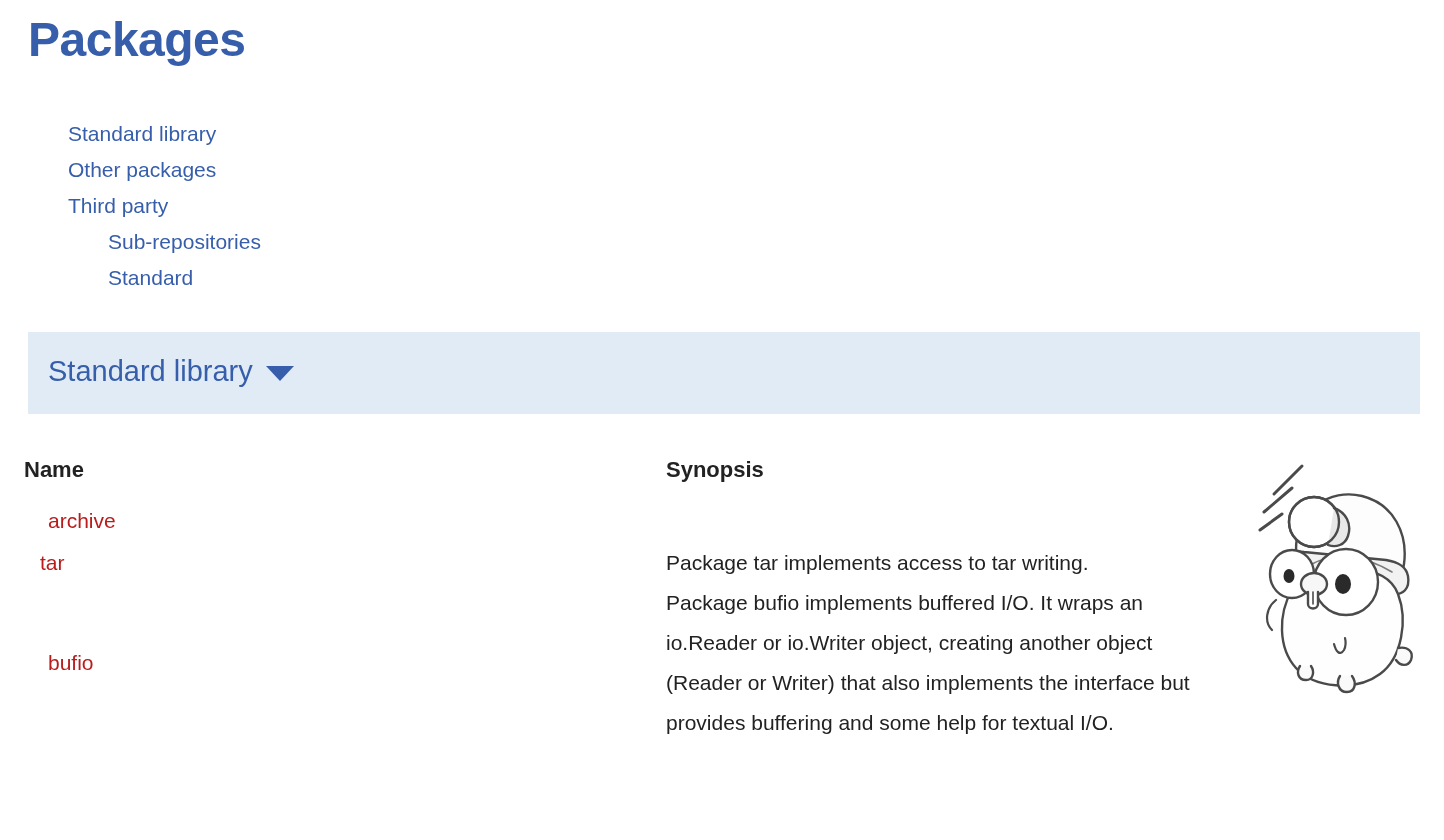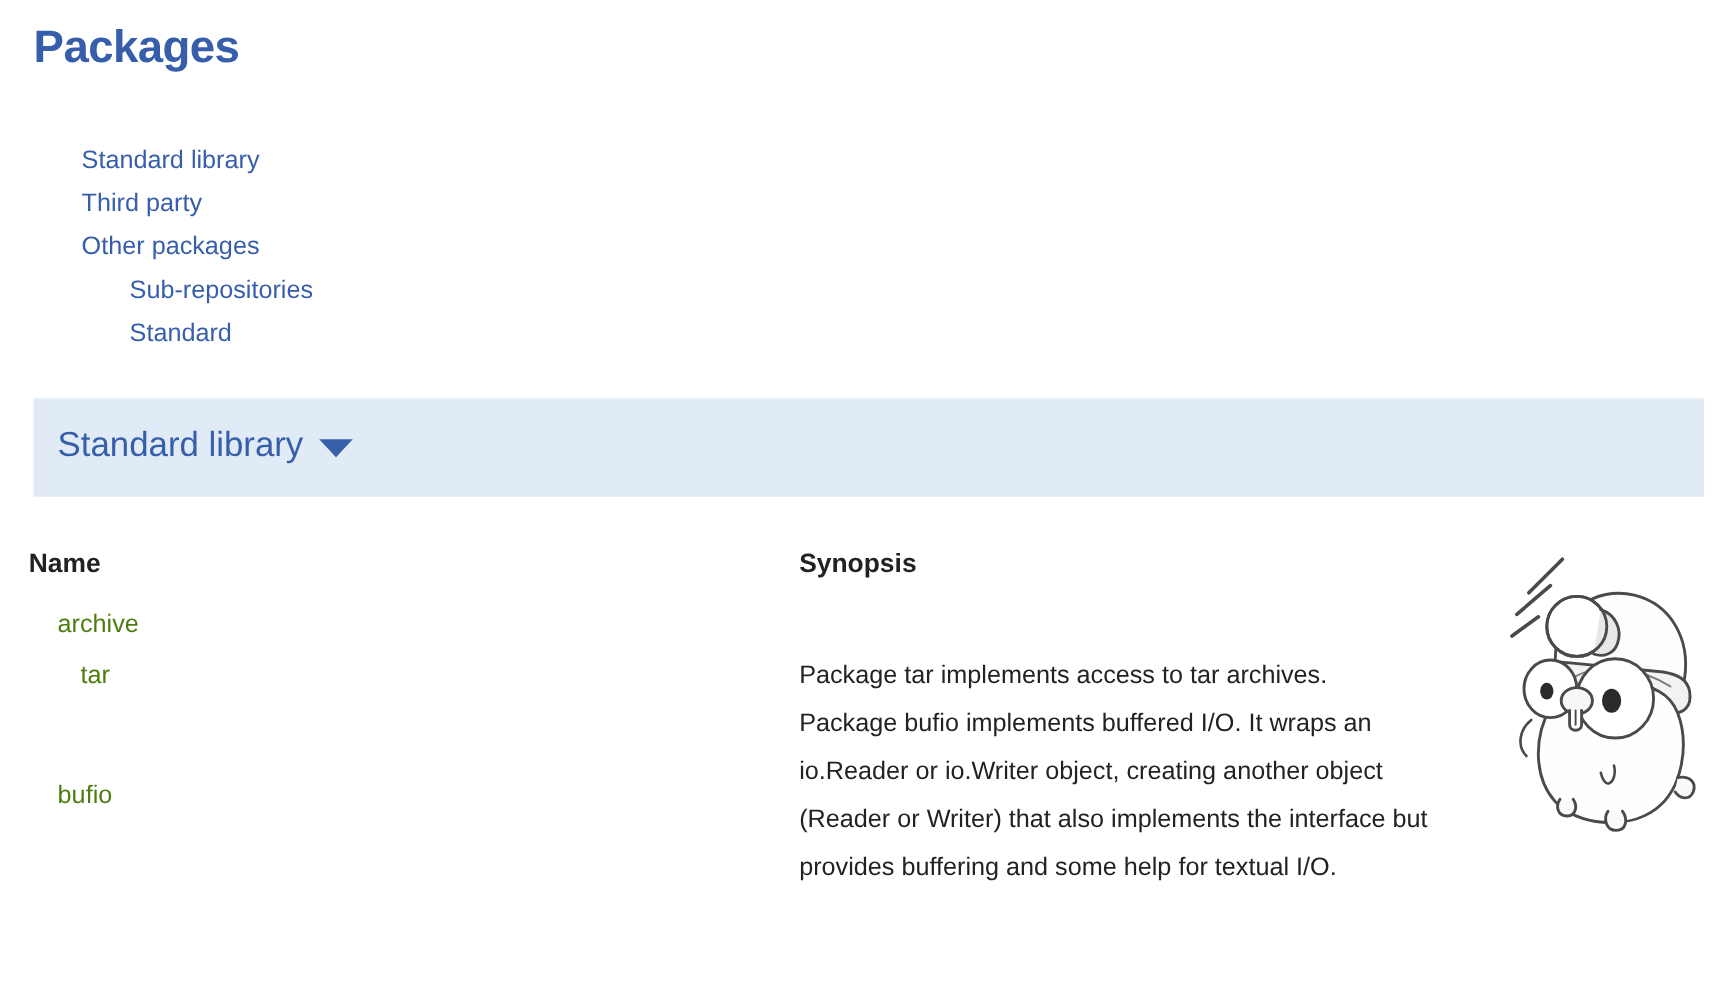--- a/index.html
+++ b/index.html
@@ -17,21 +17,21 @@
     position: relative;
     -webkit-font-smoothing: antialiased;
   }
 
   
   .page-title {
     margin: 0;
     position: absolute;
     left: 28px;
     top: 8px;
-    font-size: 38px;
+    font-size: 48px;
     line-height: 64px;
     font-weight: bold;
     color: #375EAB;
     letter-spacing: -0.5px;
   }
 
   
   .nav-list {
     position: absolute;
     left: 68px;
@@ -111,28 +111,28 @@
     line-height: 40px;
     color: #222222;
     vertical-align: middle;
     padding: 0;
   }
   .pkg-table td.cell-name {
     padding-left: 48px;
     white-space: nowrap;
   }
   .pkg-table td.cell-name.indent {
-    padding-left: 67px;
+    padding-left: 40px;
   }
   .pkg-table td.cell-syn {
     padding-left: 333px;
     padding-right: 30px;
   }
   .pkg-link {
-    color: #4d7c0f;
+    color: #b91c1c;
     text-decoration: none;
     font-size: 21px;
   }
 
   .row-dir td { line-height: 44px; }
   .row-tall td { line-height: 40px; margin-top: 16px; }
 
   
   .gopher {
     position: absolute;
@@ -143,22 +143,22 @@
     pointer-events: none;
   }
 </style>
 </head>
 <body>
 
 <h1 class="page-title">Packages</h1>
 
 <nav class="nav-list">
   <a class="nav-item" href="#">Standard library</a>
+  <a class="nav-item" href="#">Other packages</a>
   <a class="nav-item" href="#">Third party</a>
-  <a class="nav-item" href="#">Other packages</a>
   <a class="nav-item nested" href="#">Sub-repositories</a>
   <a class="nav-item nested" href="#">Standard</a>
 </nav>
 
 <div class="section-banner">
   <div class="section-banner-inner">
     <a class="section-banner-title" href="#">Standard library</a>
     <span class="caret-down"></span>
   </div>
 </div>
@@ -178,21 +178,21 @@
     <tr class="row-dir">
       <td class="cell-name">
         <a class="pkg-link" href="#">archive</a>
       </td>
       <td class="cell-syn"></td>
     </tr>
     <tr>
       <td class="cell-name indent">
         <a class="pkg-link" href="#">tar</a>
       </td>
-      <td class="cell-syn">Package tar implements access to tar archives.</td>
+      <td class="cell-syn">Package tar implements access to tar writing.</td>
     </tr>
     <tr class="row-tall">
       <td class="cell-name">
         <a class="pkg-link" href="#">bufio</a>
       </td>
       <td class="cell-syn">Package bufio implements buffered I/O. It wraps an io.Reader or io.Writer object, creating another object (Reader or Writer) that also implements the interface but provides buffering and some help for textual I/O.</td>
     </tr>
   </tbody>
 </table>
 

